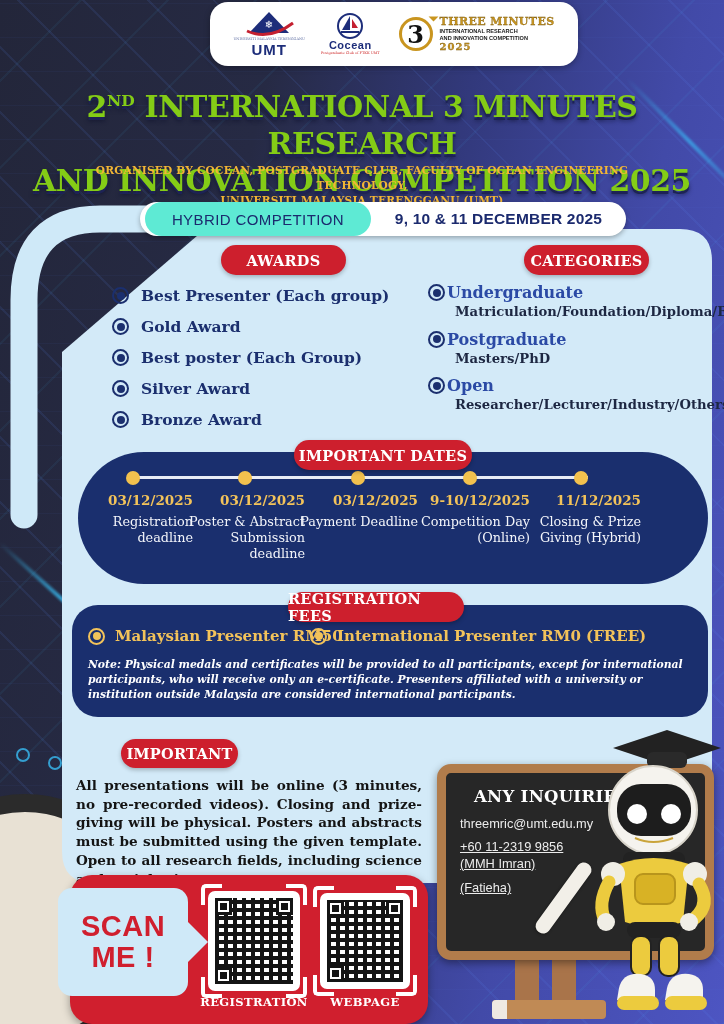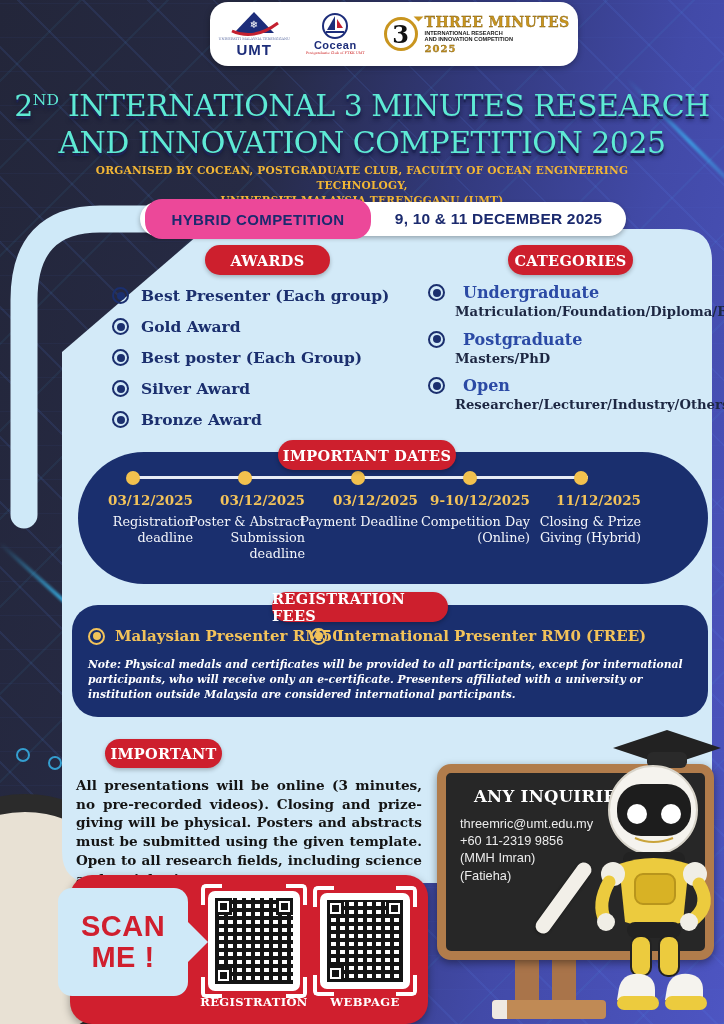--- a/index.html
+++ b/index.html
@@ -28,55 +28,55 @@
   .cocean-label{font-family:"Liberation Sans",sans-serif;font-weight:bold;color:#1d2d7a;font-size:11px;letter-spacing:.5px;}
   .cocean-caption{font-size:3.5px;color:#c22;margin-top:1px;}
   .tm-logo{display:flex;align-items:center;gap:4px;}
   .tm-clock{position:relative;width:40px;height:40px;}
   .tm-clock .face{position:absolute;inset:3px;border:3px solid #c9951f;border-radius:50%;}
   .tm-clock .digit{position:absolute;inset:0;display:flex;align-items:center;justify-content:center;
     font-weight:bold;font-size:24px;color:#111;font-family:"DejaVu Serif",serif;}
   .tm-clock .arrow{position:absolute;right:-1px;top:-1px;width:0;height:0;
     border-left:7px solid transparent;border-bottom:7px solid #c9951f;transform:rotate(45deg);}
   .tm-text{display:flex;flex-direction:column;line-height:1.15;}
-  .tm-title{color:#c9951f;font-weight:bold;font-size:14px;letter-spacing:.4px;-webkit-text-stroke:.3px #7a5a10;}
+  .tm-title{color:#c9951f;font-weight:bold;font-size:11px;letter-spacing:.4px;-webkit-text-stroke:.3px #7a5a10;}
   .tm-line{color:#1a1a1a;font-weight:bold;font-size:5.6px;font-family:"Liberation Sans",sans-serif;}
   .tm-year{color:#c9951f;font-weight:bold;font-size:10px;letter-spacing:1px;-webkit-text-stroke:.3px #7a5a10;}
   
-  .title{position:absolute;left:0;top:82px;width:724px;text-align:center;color:#5eead4;
-    font-weight:normal;font-size:30px;line-height:37px;letter-spacing:-.5px;
+  .title{position:absolute;left:0;top:82px;width:724px;text-align:center;color:#84cc16;
+    font-weight:bold;font-size:30px;line-height:37px;letter-spacing:-.5px;
     text-shadow:0 3px 0 #1d2355, 0 4px 4px rgba(10,14,40,.6);}
   .title sup{font-size:.52em;vertical-align:super;letter-spacing:0;}
   .organiser{position:absolute;left:62px;top:163px;width:600px;text-align:center;
     color:#f2b635;font-weight:bold;font-size:10.6px;line-height:15px;letter-spacing:.2px;}
   
   .mode-banner{position:absolute;left:140px;top:202px;width:486px;height:34px;background:#fff;
     border-radius:17px;display:flex;align-items:center;box-shadow:0 2px 5px rgba(0,0,0,.3);
     font-family:"Liberation Sans",sans-serif;}
-  .mode-pill{margin-left:5px;width:226px;height:40px;background:#ec4899;border-radius:17px;
-    display:flex;align-items:center;justify-content:center;font-weight:bold;font-size:15px;
+  .mode-pill{margin-left:5px;width:226px;height:34px;background:#5eead4;border-radius:17px;
+    display:flex;align-items:center;justify-content:center;font-weight:normal;font-size:15px;
     color:#1b2a6e;letter-spacing:.4px;}
   .mode-dates{flex:1;text-align:center;font-weight:bold;font-size:15.5px;color:#1b2a6e;letter-spacing:.2px;}
   
   .pill-red{position:absolute;background:#cd1f2d;color:#fff;border-radius:999px;
     display:flex;align-items:center;justify-content:center;font-weight:bold;font-size:14.5px;
-    letter-spacing:.3px;box-shadow:0 2px 4px rgba(0,0,0,.25);}
+    letter-spacing:.3px;box-shadow:0 2px 4px rgba(0,0,0,.25);margin-left:16px;}
   
   .bullseye{flex:0 0 auto;width:17px;height:17px;border:2px solid #1b2f6e;border-radius:50%;
     display:inline-flex;align-items:center;justify-content:center;box-sizing:border-box;}
   .bullseye::after{content:'';width:8px;height:8px;border-radius:50%;background:#1b2f6e;}
   .bullseye.gold{border-color:#f3c35a;}
   .bullseye.gold::after{background:#f3c35a;}
   
   .awards-list{position:absolute;left:112px;top:286px;width:280px;}
   .award-row{display:flex;align-items:center;gap:12px;margin-bottom:12px;}
   .award-row span.txt{font-weight:bold;font-size:15.5px;color:#1b2f6e;}
   .cat-list{position:absolute;left:428px;top:283px;width:280px;}
   .cat-item{margin-bottom:9px;}
-  .cat-head{display:flex;align-items:center;gap:18px;}
+  .cat-head{display:flex;align-items:center;gap:2px;}
   .cat-head .txt{font-weight:bold;font-size:16px;color:#2b4aa5;}
   .cat-detail{margin-left:27px;margin-top:2px;font-weight:bold;font-size:13.2px;line-height:16.5px;color:#1d2742;}
   
   .dates-box{position:absolute;left:78px;top:452px;width:630px;height:132px;background:#1a2f6e;
     border-radius:66px;}
   .tl-line{position:absolute;left:55px;top:24px;width:455px;height:3px;background:#e8ecf5;}
   .tl-dot{position:absolute;top:19px;width:14px;height:14px;border-radius:50%;background:#f2c14e;}
   .milestone{position:absolute;top:40px;width:120px;text-align:right;}
   .m-date{color:#f3c35a;font-weight:bold;font-size:13.5px;}
   .m-label{color:#f3f5fa;font-size:12.8px;line-height:16px;margin-top:6px;}
@@ -88,21 +88,21 @@
     font-weight:bold;font-size:10.8px;line-height:15.2px;}
   
   .guide-text{position:absolute;left:76px;top:776px;width:346px;color:#141414;font-weight:bold;
     font-size:13.6px;line-height:18.7px;text-align:justify;}
   
   .board{position:absolute;left:437px;top:764px;width:277px;height:196px;background:#272727;
     border:9px solid #b17c4b;border-radius:14px;box-sizing:border-box;box-shadow:0 3px 8px rgba(0,0,0,.4);}
   .board-inner{padding:10px 0 0 14px;}
   .inq-header{color:#fff;font-weight:bold;font-size:16.5px;letter-spacing:.3px;margin-left:14px;margin-top:4px;}
   .inq-email{font-family:"Liberation Sans",sans-serif;color:#ececec;font-size:12.8px;margin-top:10px;}
-  .inq-contact{font-family:"Liberation Sans",sans-serif;color:#ececec;font-size:12.8px;line-height:16.5px;margin-top:2px;}
+  .inq-contact{font-family:"Liberation Sans",sans-serif;color:#ececec;font-size:12.8px;line-height:16.5px;margin-top:8px;text-decoration:underline;}
   .board-leg{position:absolute;width:24px;height:48px;background:#a9744a;top:955px;}
   .board-base{position:absolute;left:492px;top:1000px;width:114px;height:19px;background:#c08a55;border-radius:4px;}
   .board-base-cap{position:absolute;left:492px;top:1000px;width:15px;height:19px;background:#efe9e2;border-radius:4px 0 0 4px;}
   .chalk{position:absolute;left:556px;top:856px;width:15px;height:84px;background:#f2efe8;border-radius:7px;
     transform:rotate(36deg);box-shadow:0 1px 3px rgba(0,0,0,.4);}
   
   .scan-box{position:absolute;left:70px;top:875px;width:358px;height:149px;background:#d01f2e;border-radius:22px;
     box-shadow:0 3px 8px rgba(0,0,0,.35);}
   .scan-bubble{position:absolute;left:58px;top:888px;width:130px;height:108px;background:#cfe9f8;border-radius:14px;
     display:flex;flex-direction:column;align-items:center;justify-content:center;}

